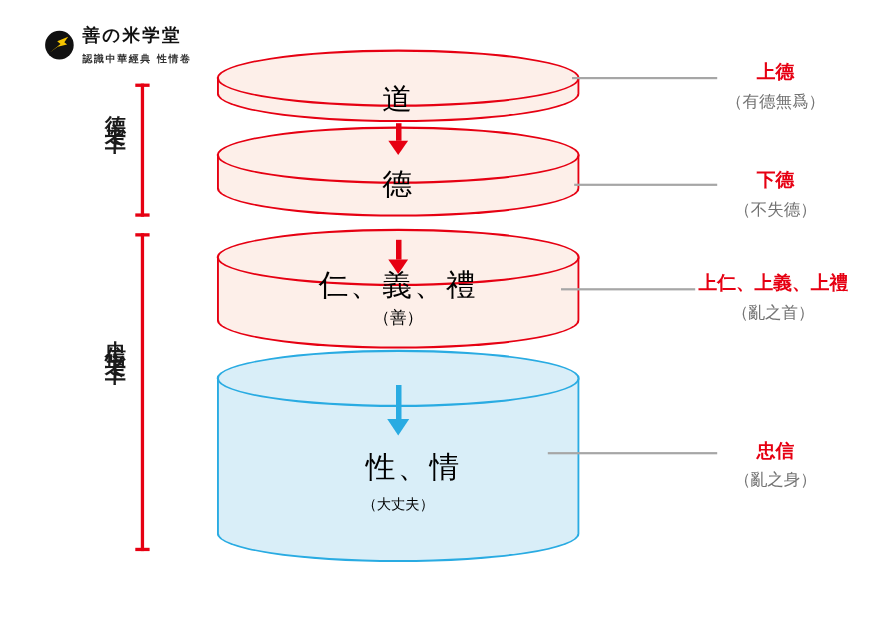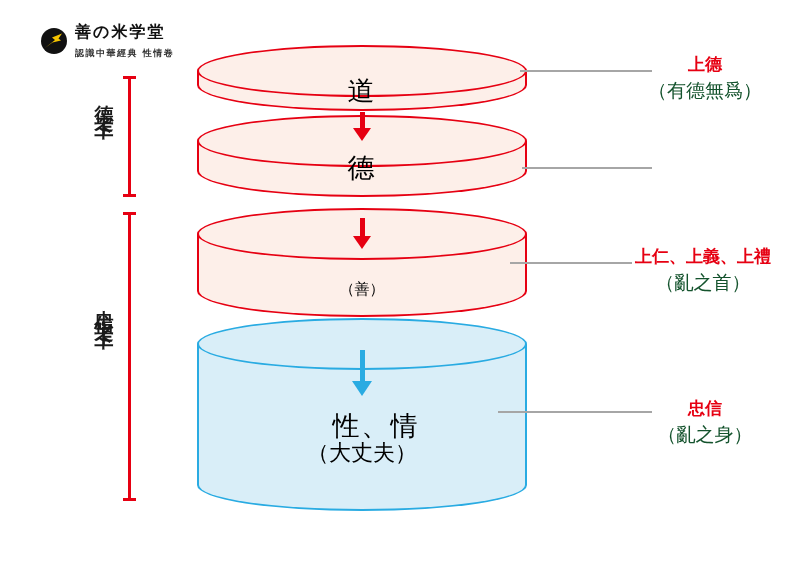--- a/index.html
+++ b/index.html
@@ -46,41 +46,41 @@
   .c2{top:115px;height:82px;}
   .c3{top:208px;height:109px;}
   .c4{top:318px;height:193px;}
   .cyl-label{position:absolute;left:0;right:0;text-align:center;font-size:27px;line-height:30px;color:#000;letter-spacing:2px;}
   .cyl-sublabel{position:absolute;left:0;right:0;text-align:center;color:#000;}
   .c1 .cyl-label{top:31px;}
   .c2 .cyl-label{top:38px;}
   .c3 .cyl-label{top:37px;}
   .c3 .cyl-sublabel{top:72px;font-size:15px;}
   .c4 .cyl-label{top:93px;padding-left:28px;}
-  .c4 .cyl-sublabel{top:120px;font-size:22px;font-family:Liberation Mono, monospace;}
+  .c4 .cyl-sublabel{top:132px;font-size:13px;font-family:Liberation Mono, monospace;}
   
   .arrow{position:absolute;left:353px;width:18px;display:flex;flex-direction:column;align-items:center;z-index:5;}
   .arrow .stem{width:5px;background:var(--ac);}
   .arrow .head{width:0;height:0;border-left:9px solid transparent;border-right:9px solid transparent;border-top:13px solid var(--ac);}
   .arrow.red-arrow{--ac:var(--red);}
   .arrow.blue-arrow{--ac:var(--blue);}
   .a1{top:112px;} .a1 .stem{height:16px;}
   .a2{top:218px;} .a2 .stem{height:18px;}
   .a3{top:350px;} .a3 .stem{height:31px;}
   .a3 .head{border-left-width:10px;border-right-width:10px;border-top-width:15px;}
   
   .leader{position:absolute;height:1.5px;background:#a6a6a6;}
   .l1{left:520px;top:70px;width:132px;}
   .l2{left:522px;top:167px;width:130px;}
   .l3{left:510px;top:262px;width:122px;}
   .l4{left:498px;top:411px;width:154px;}
   
-  .ann{position:absolute;text-align:center;white-space:nowrap;font-family:Liberation Mono, monospace;}
+  .ann{position:absolute;text-align:center;white-space:nowrap;}
   .ann-term{color:var(--red);font-weight:700;font-size:17px;line-height:24px;}
-  .ann-note{color:#14532d;font-size:19px;line-height:22px;margin-top:3px;}
+  .ann-note{color:#737373;font-size:15px;line-height:22px;margin-top:3px;}
   .an1{left:645px;top:54px;width:120px;}
   .an2{left:645px;top:152px;width:120px;}
   .an3{left:618px;top:246px;width:170px;}
   .an4{left:645px;top:398px;width:120px;}
 </style>
 </head>
 <body>
 
 <div class="stage">
 
@@ -113,20 +113,21 @@
 
   <div class="cyl red c2">
     <div class="cyl-body"></div>
     <div class="cyl-top"></div>
     <div class="cyl-label">德</div>
   </div>
 
   <div class="cyl red c3">
     <div class="cyl-body"></div>
     <div class="cyl-top"></div>
+    <div class="cyl-label">仁、義、禮</div>
     <div class="cyl-sublabel">（善）</div>
   </div>
 
   <div class="cyl blue c4">
     <div class="cyl-body"></div>
     <div class="cyl-top"></div>
     <div class="cyl-label">性、情</div>
     <div class="cyl-sublabel">（大丈夫）</div>
   </div>
 
@@ -145,20 +146,24 @@
 
   <div class="leader l1"></div>
   <div class="leader l2"></div>
   <div class="leader l3"></div>
   <div class="leader l4"></div>
 
   <div class="ann an1">
     <div class="ann-term">上德</div>
     <div class="ann-note">（有德無爲）</div>
   </div>
+  <div class="ann an2">
+    <div class="ann-term">下德</div>
+    <div class="ann-note">（不失德）</div>
+  </div>
   <div class="ann an4">
     <div class="ann-term">忠信</div>
     <div class="ann-note">（亂之身）</div>
   </div>
   <div class="ann an3">
     <div class="ann-term">上仁、上義、上禮</div>
     <div class="ann-note">（亂之首）</div>
   </div>
 
 </div>

